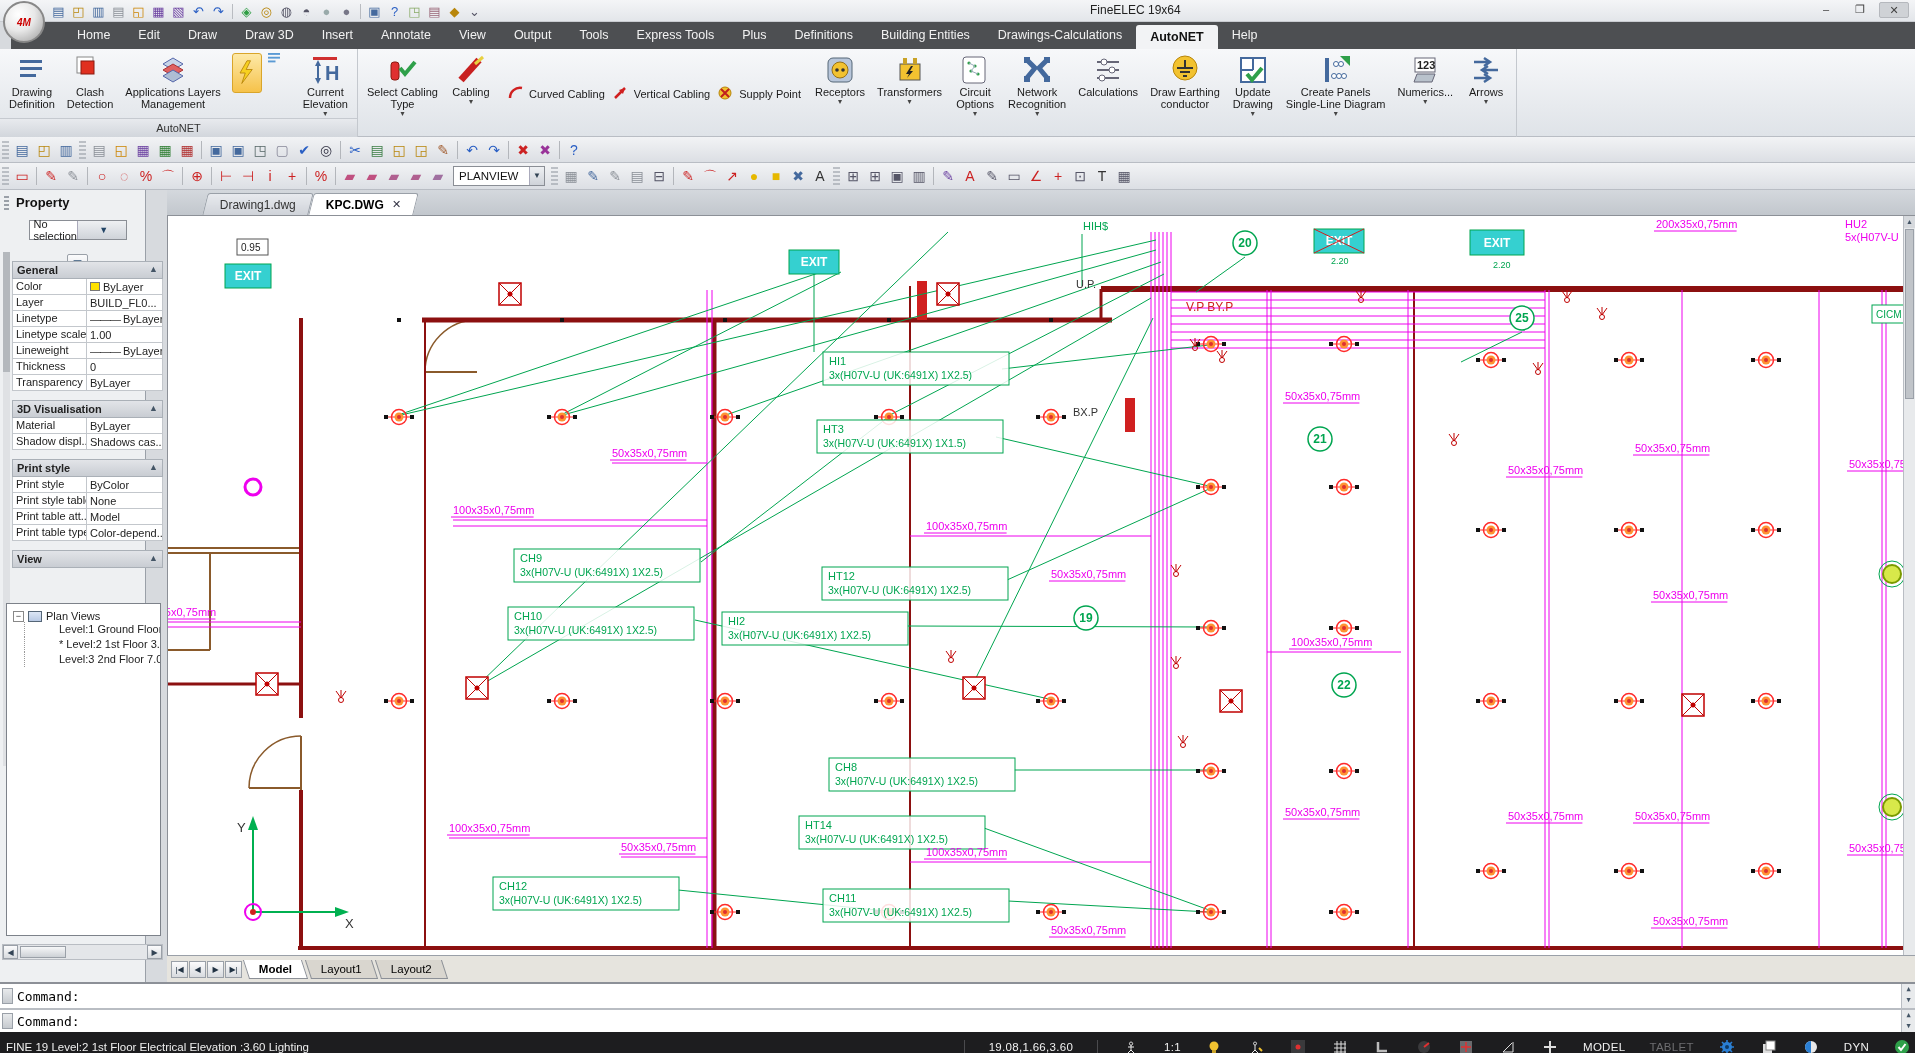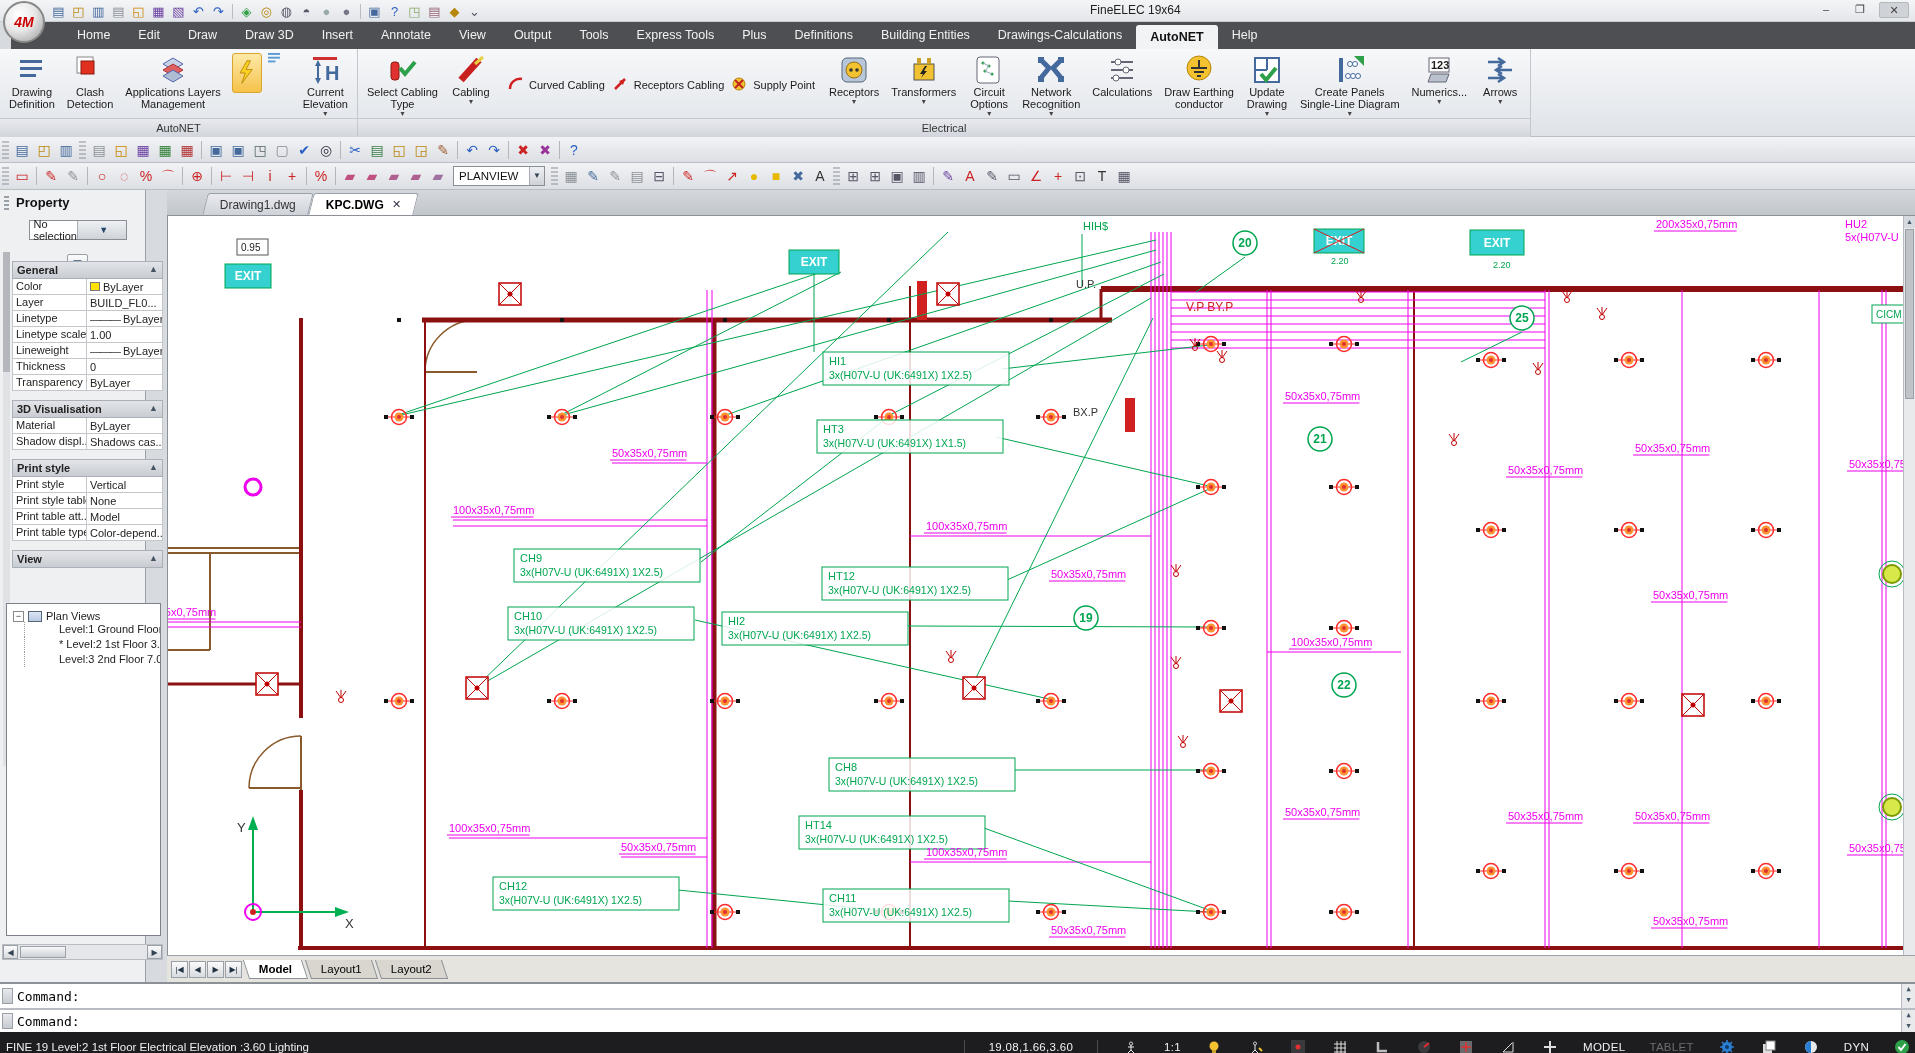--- a/index.html
+++ b/index.html
@@ -4,21 +4,21 @@
 <style>
   * { margin:0; padding:0; box-sizing:border-box; }
   html,body { width:1915px; height:1053px; overflow:hidden;
     font-family:"Liberation Sans", sans-serif; background:#d7dade; }
 
   
   #titlebar { position:absolute; left:0; top:0; width:1915px; height:22px;
     background:linear-gradient(#f4f5f7,#e3e6ea); border-bottom:1px solid #c9ccd1; }
   #applogo { position:absolute; left:3px; top:1px; width:42px; height:42px; border-radius:50%;
     background:radial-gradient(circle at 35% 30%, #ffffff 0%, #e8e8e8 45%, #9a9a9a 100%);
-    border:2px solid #888; z-index:60; color:#c00; font-weight:bold; font-size:14px;
+    border:2px solid #888; z-index:60; color:#c00; font-weight:bold; font-size:10px;
     display:flex; align-items:center; justify-content:center; font-style:italic; }
   #qat { position:absolute; left:50px; top:2px; height:18px; display:flex; align-items:center; gap:3px; }
   .qico { width:17px; height:17px; font-size:13px; line-height:17px; text-align:center; border-radius:2px; }
   .qsep { width:1px; height:15px; background:#b9bcc1; margin:0 2px; }
   #wintitle { position:absolute; top:3px; left:1090px; width:200px; font-size:12px; color:#222; }
   #winbtns { position:absolute; right:6px; top:2px; display:flex; gap:4px; }
   .wbtn { width:30px; height:16px; font-size:11px; color:#444; text-align:center; line-height:15px; }
   .wbtn.close { background:#cfd2d6; border:1px solid #b5b8bd; border-radius:2px; }
 
   
@@ -300,21 +300,21 @@
             <span><svg width="18" height="18" viewBox="0 0 18 18">
                 <path d="M4 14 A10 10 0 0 1 16 4" stroke="#d02020" stroke-width="2.5" fill="none"></path>
               </svg></span>
             <span>Curved Cabling</span>
           </div>
           <div class="rsmall">
             <span><svg width="18" height="18" viewBox="0 0 18 18">
                 <line x1="4" y1="14" x2="14" y2="4" stroke="#d02020" stroke-width="2.5"></line>
                 <polygon points="14,4 8,6 12,10" fill="#d02020"></polygon>
               </svg></span>
-            <span>Receptors Cabling</span>
+            <span>Vertical Cabling</span>
           </div>
           <div class="rsmall">
             <span><svg width="18" height="18" viewBox="0 0 18 18">
                 <circle cx="9" cy="9" r="6" fill="#f2c230" stroke="#b8860b"></circle>
                 <path d="M5 5 l8 8 M13 5 l-8 8" stroke="#c02020" stroke-width="2"></path>
               </svg></span>
             <span>Supply Point</span>
           </div>
         </div>
         <div class="rbtn">
@@ -441,21 +441,20 @@
             <svg width="32" height="32" viewBox="0 0 32 32">
               <path d="M4 8 h16 M14 4 l6 4 l-6 4" stroke="#44699d" stroke-width="2.5" fill="none"></path>
               <path d="M28 16 h-16 M18 12 l-6 4 l6 4" stroke="#44699d" stroke-width="2.5" fill="none"></path>
               <path d="M4 24 h16 M14 20 l6 4 l-6 4" stroke="#44699d" stroke-width="2.5" fill="none"></path>
             </svg>
           </div>
           <div class="rlab">Arrows</div>
           <div class="rarrow">▾</div>
         </div>
       </div>
-      <div class="rgroup-footer">Electrical</div>
     </div>
   </div>
 
 <div class="tbar" id="tbar1">
     <div class="tgrip"></div>
     <div class="tico" style="color: rgb(68, 105, 157);">▤</div>
     <div class="tico" style="color: rgb(184, 134, 11);">◰</div>
     <div class="tico" style="color: rgb(68, 105, 157);">▥</div>
     <div class="tgrip"></div>
     <div class="tico" style="color: rgb(138, 143, 150);">▤</div>
@@ -642,21 +641,21 @@
         </div>
       </div>
       <div class="psec">
         <div class="psec-h">
           <span>Print style</span>
           <span class="chev">▲</span>
         </div>
         <div class="prow">
           <div class="pl">Print style</div>
           <div class="pv">
-            <span>Vertical</span>
+            <span>ByColor</span>
           </div>
         </div>
         <div class="prow">
           <div class="pl">Print style table</div>
           <div class="pv">
             <span>None</span>
           </div>
         </div>
         <div class="prow">
           <div class="pl">Print table att...</div>

